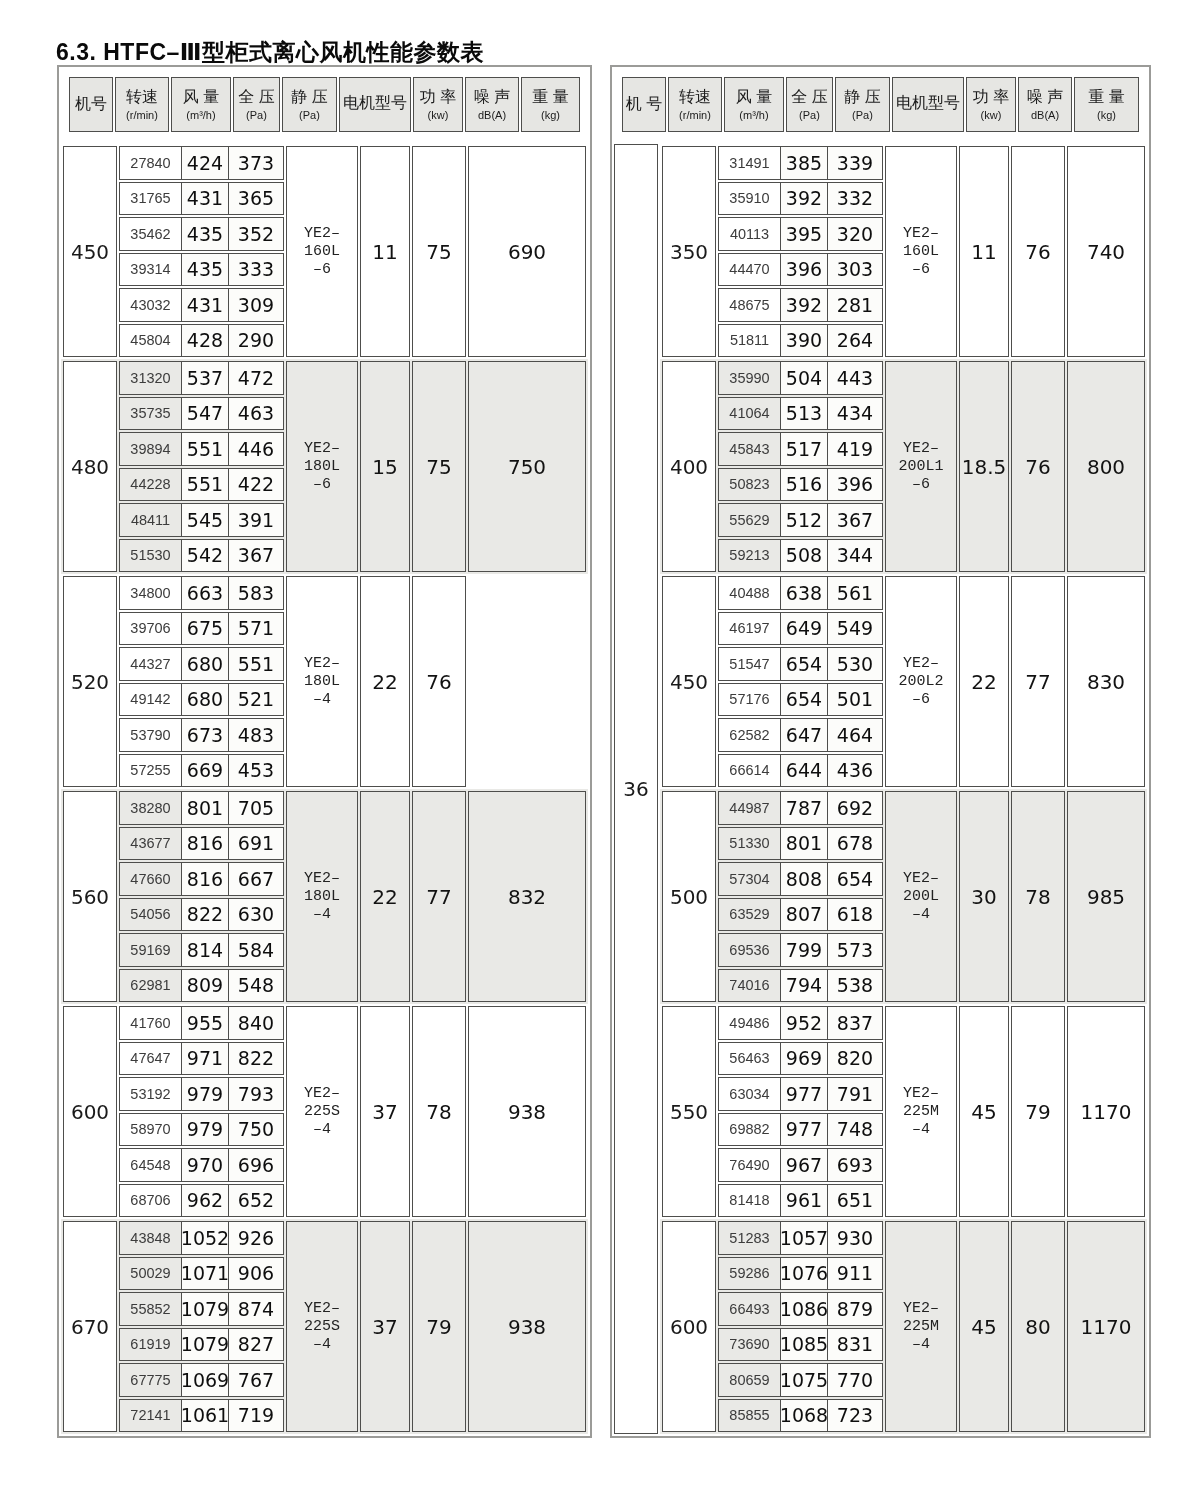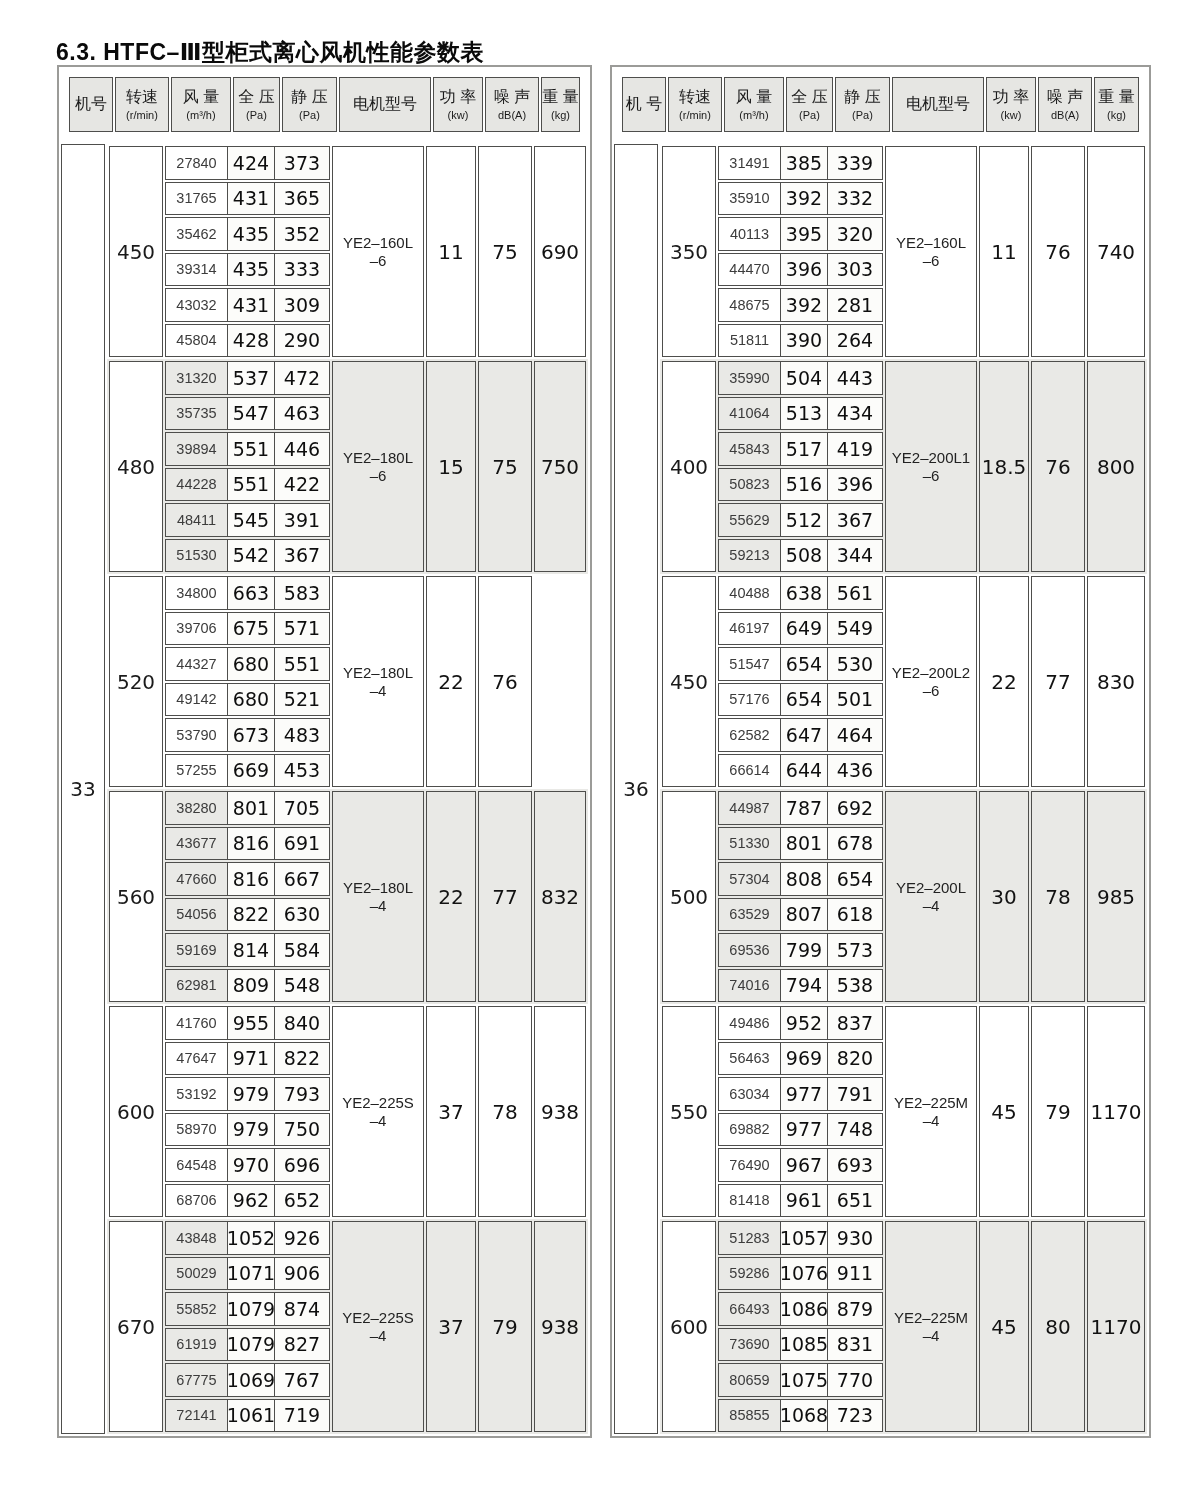--- a/index.html
+++ b/index.html
@@ -24,21 +24,21 @@
   }
   .table-left  { left: 57px;  width: 535px; height: 1373px; }
   .table-right { left: 610px; width: 541px; height: 1373px; }
 
   
   .c-machine { width: 44px; flex: none; }
   .c-speed   { width: 54px; flex: none; }
   .c-flow    { width: 60px; flex: none; }
   .c-qp      { width: 47px; flex: none; }
   .c-sp      { width: 55px; flex: none; }
-  .c-motor   { width: 92px; flex: none; }
+  .c-motor   { width: 72px; flex: none; font-family: Liberation Mono, monospace; }
   .c-power   { width: 50px; flex: none; }
   .c-noise   { width: 54px; flex: none; }
   .c-weight  { flex: 1; }
 
   
   .thead {
     flex: none; height: 75px;
     display: flex; gap: 2px; padding: 10px;
     background: #ffffff;
   }
@@ -145,21 +145,20 @@
       <div class="th c-noise">
         <span>噪 声</span>
         <span class="sub">dB(A)</span>
       </div>
       <div class="th c-weight">
         <span>重 量</span>
         <span class="sub">(kg)</span>
       </div>
     </div>
     <div class="tbody">
-      <div class="machine-cell c-machine">33</div>
       <div class="groups">
   <div class="group">
     <div class="cell speed-cell c-speed">450</div>
     <div class="rows-col">
   <div class="mini-row">
     <div class="mini-cell mini-flow">27840</div>
     <div class="mini-cell mini-qp">424</div>
     <div class="mini-cell mini-sp">373</div>
   </div>
 

